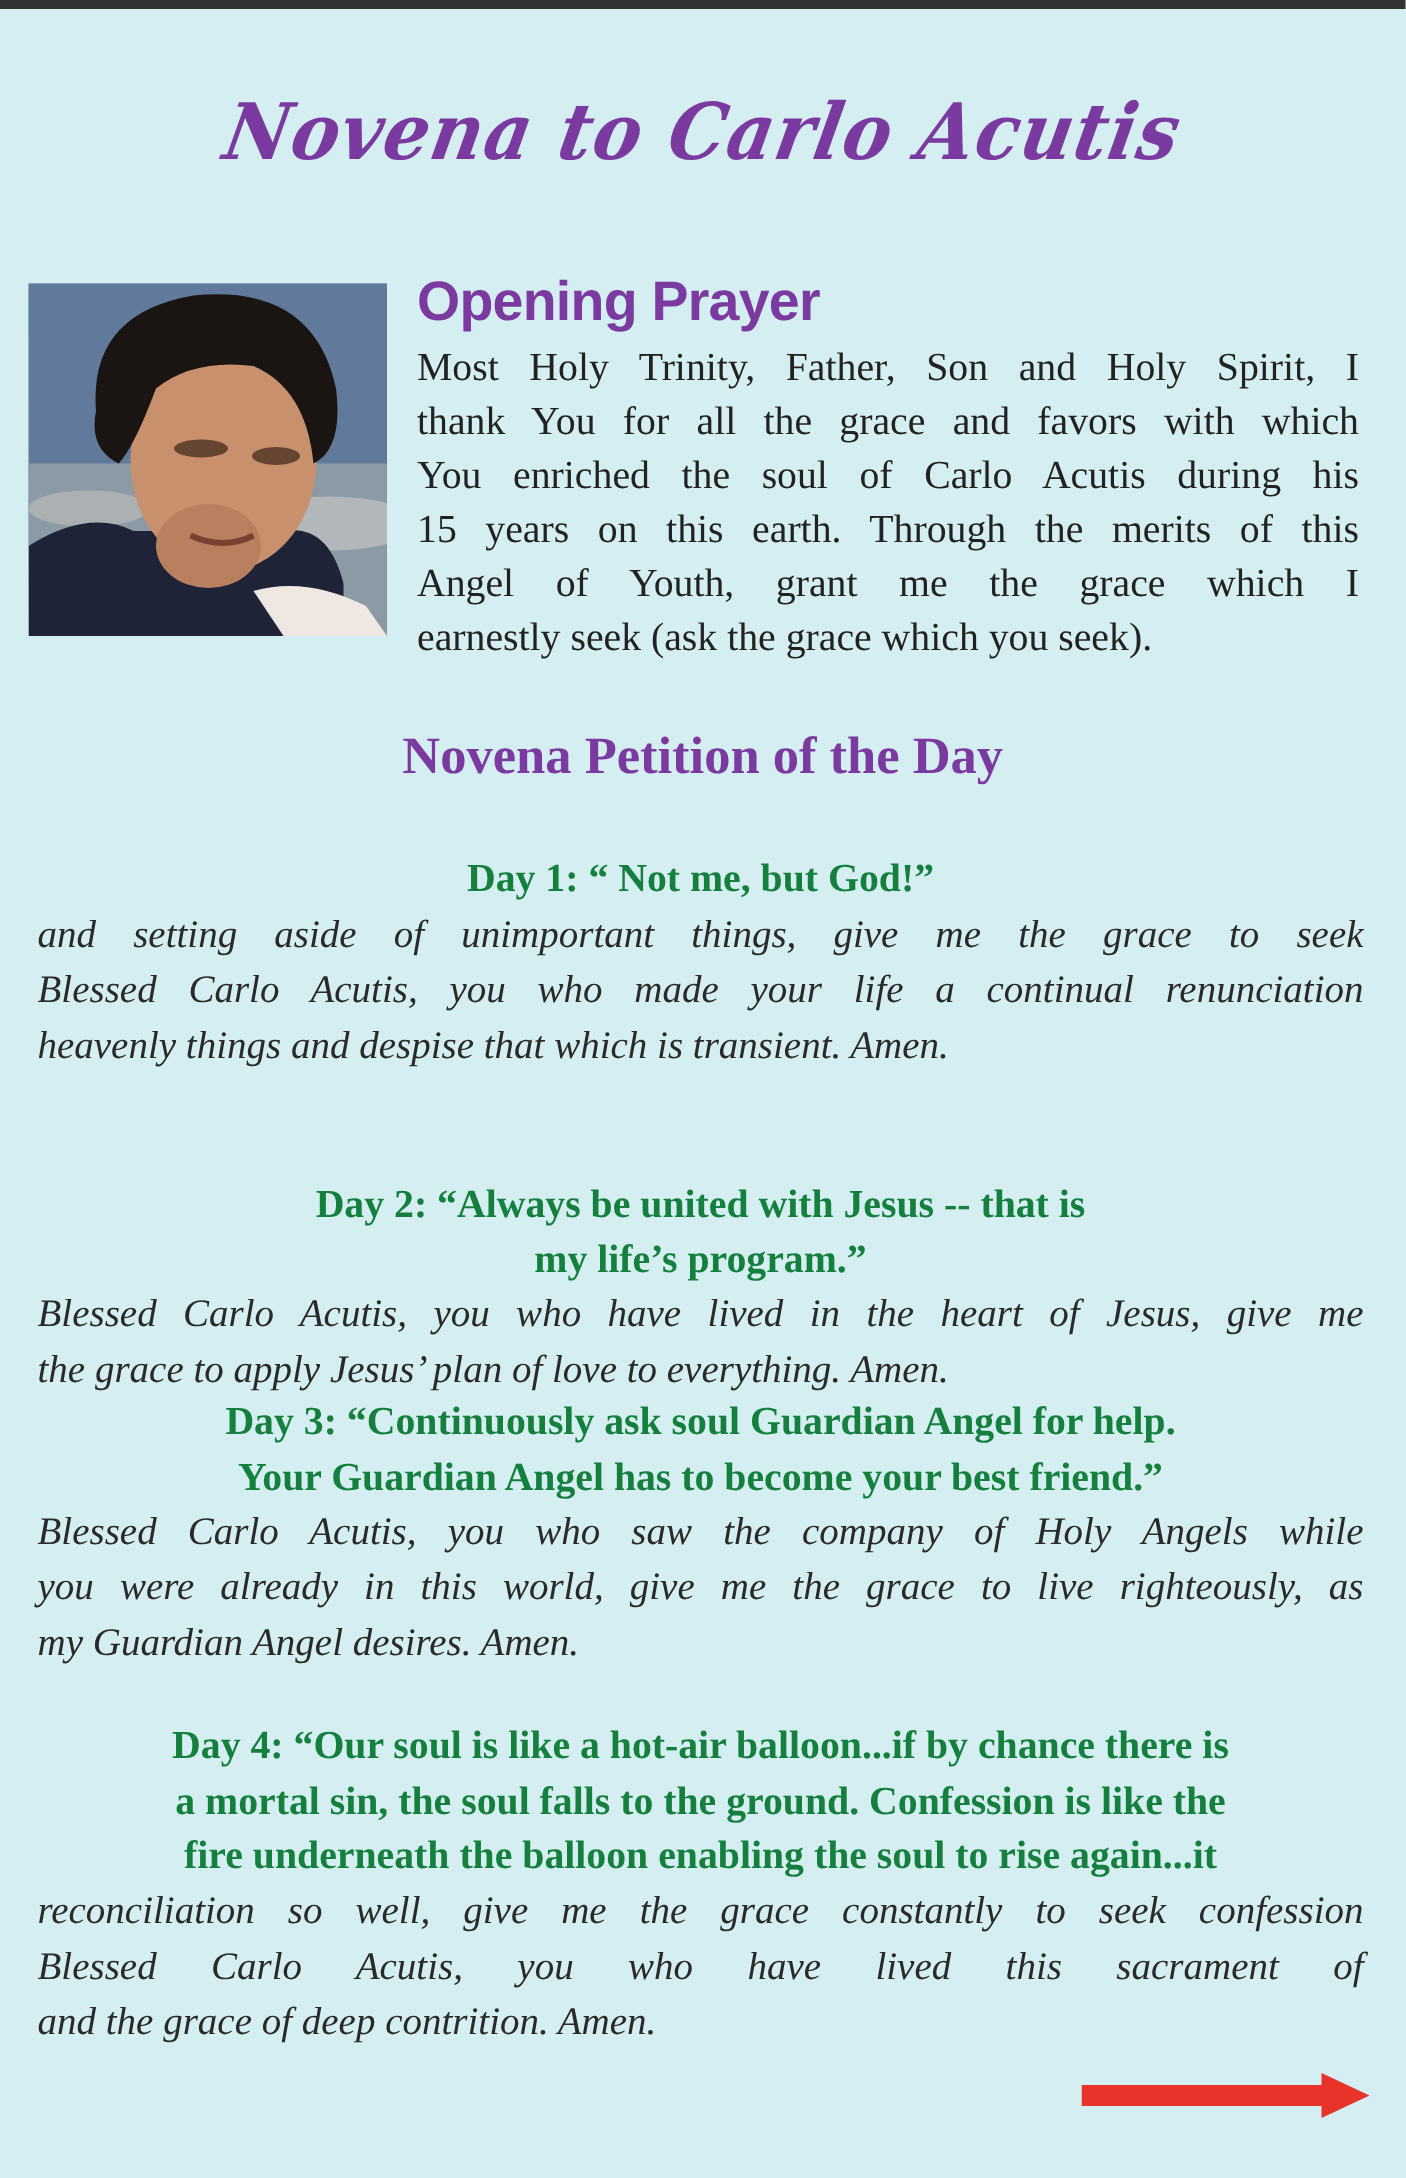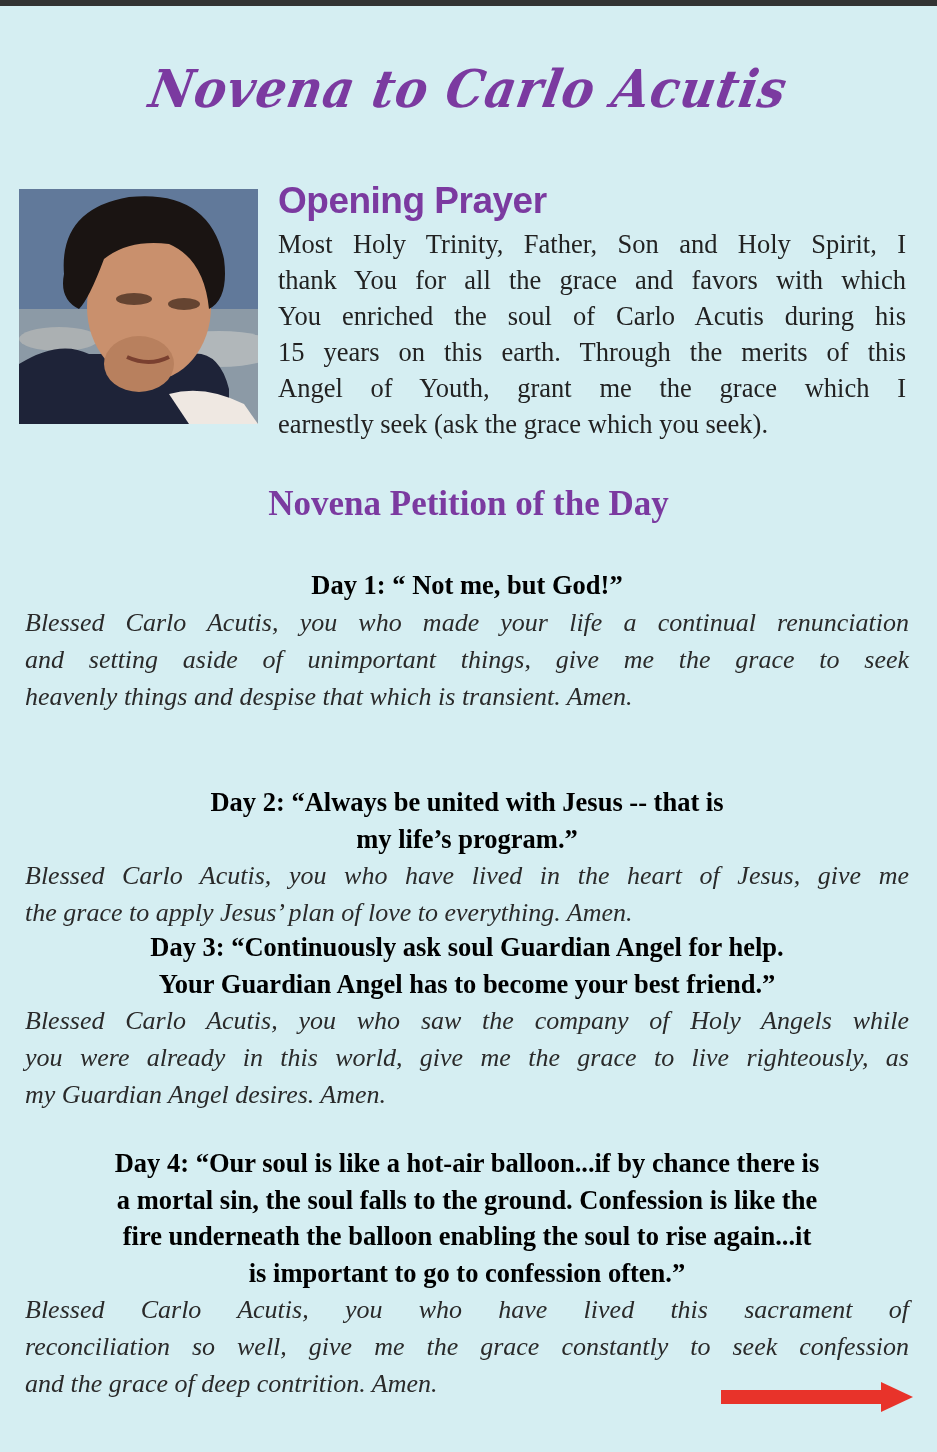--- a/index.html
+++ b/index.html
@@ -35,21 +35,21 @@
   }
   .op-body .line { display: block; white-space: nowrap; text-align-last: justify; }
   .section-heading {
     position: absolute; left: 0; top: 484px; width: 937px; text-align: center;
     font-family: "Liberation Serif", serif; font-weight: bold;
     font-size: 35px; color: #7b3aa0;
   }
   .day { position: absolute; left: 25px; width: 884px; }
   .day-title {
     text-align: center; font-family: "Liberation Serif", serif; font-weight: bold;
-    font-size: 26.5px; line-height: 36.5px; color: #000000;
+    font-size: 26.5px; line-height: 36.5px; color: #15803d;
   }
   .day-title .line { display: block; white-space: nowrap; }
   .day-prayer {
     font-family: "Liberation Serif", serif; font-style: italic;
     font-size: 26px; line-height: 37px; color: #2a2a2a;
   }
   .day-prayer .line { display: block; white-space: nowrap; text-align: justify; text-align-last: justify; }
   .day-prayer .line.last { text-align-last: left; }
   .arrow { position: absolute; left: 721px; top: 1382px; width: 192px; height: 30px; }
 </style>
@@ -87,22 +87,22 @@
   <span class="line" style="text-align-last:left">earnestly seek (ask the grace which you seek).</span>
 </div>
 
 <div class="section-heading">Novena Petition of the Day</div>
 
 <div class="day" style="top:567px;">
   <div class="day-title">
     <span class="line">Day 1: “ Not me, but God!”</span>
   </div>
   <div class="day-prayer">
+    <span class="line">and setting aside of unimportant things, give me the grace to seek</span>
     <span class="line">Blessed Carlo Acutis, you who made your life a continual renunciation</span>
-    <span class="line">and setting aside of unimportant things, give me the grace to seek</span>
     <span class="line last">heavenly things and despise that which is transient. Amen.</span>
   </div>
 </div>
 
 <div class="day" style="top:784px;">
   <div class="day-title">
     <span class="line">Day 2: “Always be united with Jesus -- that is</span>
     <span class="line">my life’s program.”</span>
   </div>
   <div class="day-prayer">
@@ -121,25 +121,24 @@
     <span class="line">you were already in this world, give me the grace to live righteously, as</span>
     <span class="line last">my Guardian Angel desires. Amen.</span>
   </div>
 </div>
 
 <div class="day" style="top:1145px;">
   <div class="day-title">
     <span class="line">Day 4: “Our soul is like a hot-air balloon...if by chance there is</span>
     <span class="line">a mortal sin, the soul falls to the ground. Confession is like the</span>
     <span class="line">fire underneath the balloon enabling the soul to rise again...it</span>
-    <span class="line">is important to go to confession often.”</span>
   </div>
   <div class="day-prayer">
+    <span class="line">reconciliation so well, give me the grace constantly to seek confession</span>
     <span class="line">Blessed Carlo Acutis, you who have lived this sacrament of</span>
-    <span class="line">reconciliation so well, give me the grace constantly to seek confession</span>
     <span class="line last">and the grace of deep contrition. Amen.</span>
   </div>
 </div>
 
 <svg class="arrow" viewBox="0 0 192 30">
   <rect x="0" y="8" width="162" height="14" fill="#e8332a"></rect>
   <polygon points="160,0 192,15 160,30" fill="#e8332a"></polygon>
 </svg>
 
 </body></html>

